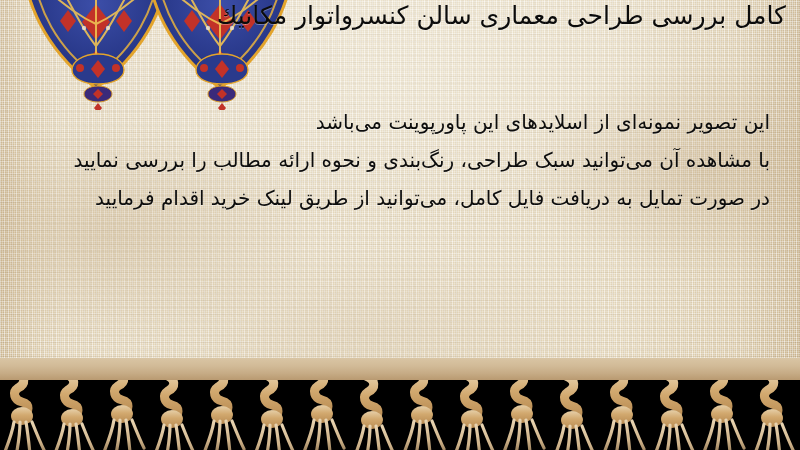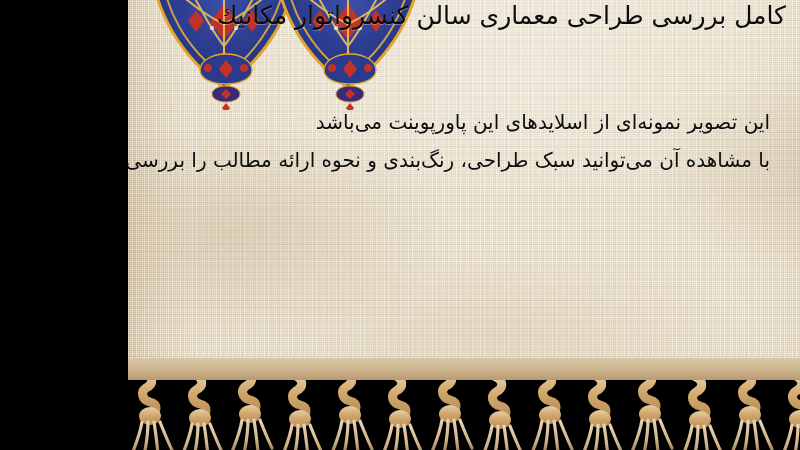--- a/index.html
+++ b/index.html
@@ -1,19 +1,19 @@
 <!DOCTYPE html>
 <html lang="fa" dir="rtl"><head>
 <meta charset="utf-8">
 <title>Persian Carpet Slide</title>
 <style>
   html,body{margin:0;padding:0;background:#000;}
   #stage{
     position:relative;
-    width:672px;height:450px;
+    width:800px;height:450px;
     overflow:hidden;
     background:#000;
     font-family:"DejaVu Sans","Liberation Sans",sans-serif;
   }
 
   
   .carpet-field{
     position:absolute;left:0;top:0;width:800px;height:378px;
     background:
       
@@ -363,15 +363,16 @@
     </svg>
   </div>
 
   <div class="title-block">
     <div class="title-line t1">کامل بررسی طراحی معماری سالن کنسرواتوار مکانيك</div>
   </div>
 
   <div class="body-block">
     <div class="body-line b1">این تصویر نمونه‌ای از اسلایدهای این پاورپوینت می‌باشد</div>
     <div class="body-line b2">با مشاهده آن می‌توانید سبک طراحی، رنگ‌بندی و نحوه ارائه مطالب را بررسی نمایید</div>
+    <div class="body-line b3">در صورت تمایل به دریافت فایل کامل، می‌توانید از طریق لینک خرید اقدام فرمایید</div>
   </div>
 
 </div>
 
 </body></html>

